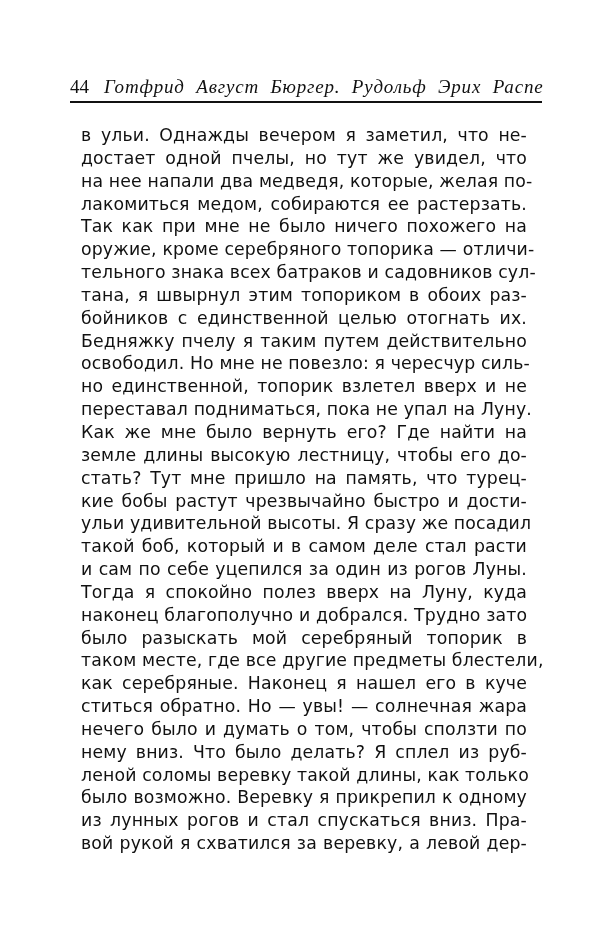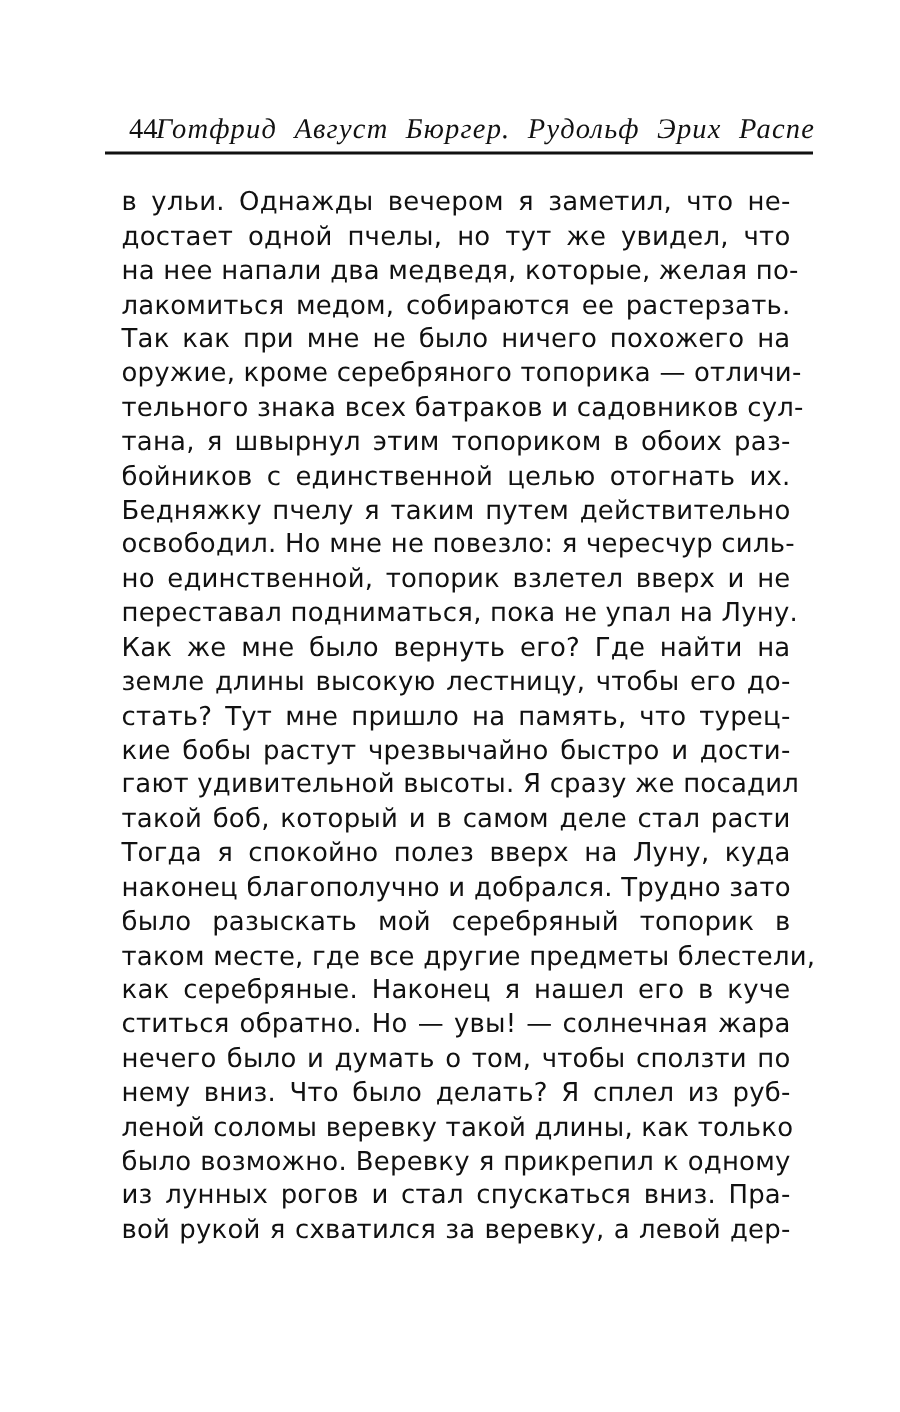--- a/index.html
+++ b/index.html
@@ -1,18 +1,18 @@
 <!DOCTYPE html>
 <html><head>
   <meta charset="utf-8">
   <style>
     html, body { margin: 0; padding: 0; background: #ffffff; }
     body { width: 600px; height: 941px; position: relative; overflow: hidden; color: #111; }
     .header { position: absolute; left: 70px; top: 74px; width: 470px; height: 26px; }
-    .page-num { position: absolute; left: 0; top: 2px; font-family: "Liberation Serif", serif; font-size: 19px; margin-left: 16px; }
+    .page-num { position: absolute; left: 0; top: 2px; font-family: "Liberation Serif", serif; font-size: 19px; }
     .running-title { position: absolute; left: 34px; top: 2px; font-family: Liberation Serif, serif; font-style: italic; font-size: 19px; letter-spacing: 0.8px; word-spacing: 6px; white-space: nowrap; }
     .rule { position: absolute; left: 70px; top: 101px; width: 472px; height: 1.5px; background: #111; }
     .body-text { position: absolute; left: 81px; top: 124px; width: 446px; }
     .line { font-family: "DejaVu Sans", sans-serif; font-size: 17.3px; height: 22.85px; line-height: 22.85px; white-space: nowrap; text-align: justify; text-align-last: justify; letter-spacing: 0.15px; }
   </style>
 </head>
 <body>
 
 <div class="header">
   <span class="page-num">44</span>
@@ -31,22 +31,23 @@
   <div class="line">тана, я швырнул этим топориком в обоих раз-</div>
   <div class="line">бойников с единственной целью отогнать их.</div>
   <div class="line">Бедняжку пчелу я таким путем действительно</div>
   <div class="line">освободил. Но мне не повезло: я чересчур силь-</div>
   <div class="line">но единственной, топорик взлетел вверх и не</div>
   <div class="line">переставал подниматься, пока не упал на Луну.</div>
   <div class="line">Как же мне было вернуть его? Где найти на</div>
   <div class="line">земле длины высокую лестницу, чтобы его до-</div>
   <div class="line">стать? Тут мне пришло на память, что турец-</div>
   <div class="line">кие бобы растут чрезвычайно быстро и дости-</div>
-  <div class="line">гают удивительной высоты. Я сразу же посадил</div>
+  <div class="line">ульи удивительной высоты. Я сразу же посадил</div>
   <div class="line">такой боб, который и в самом деле стал расти</div>
+  <div class="line">и сам по себе уцепился за один из рогов Луны.</div>
   <div class="line">Тогда я спокойно полез вверх на Луну, куда</div>
   <div class="line">наконец благополучно и добрался. Трудно зато</div>
   <div class="line">было разыскать мой серебряный топорик в</div>
   <div class="line">таком месте, где все другие предметы блестели,</div>
   <div class="line">как серебряные. Наконец я нашел его в куче</div>
   <div class="line">ститься обратно. Но — увы! — солнечная жара</div>
   <div class="line">нечего было и думать о том, чтобы сползти по</div>
   <div class="line">нему вниз. Что было делать? Я сплел из руб-</div>
   <div class="line">леной соломы веревку такой длины, как только</div>
   <div class="line">было возможно. Веревку я прикрепил к одному</div>

